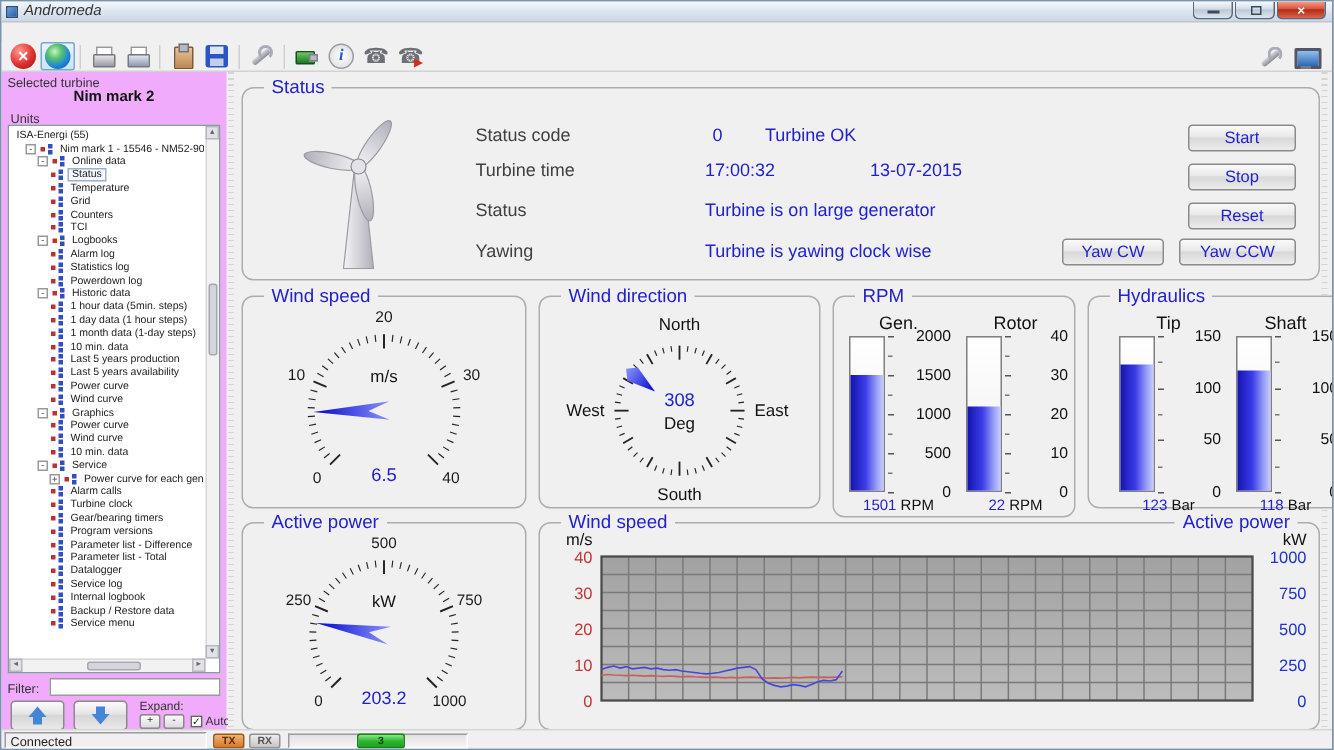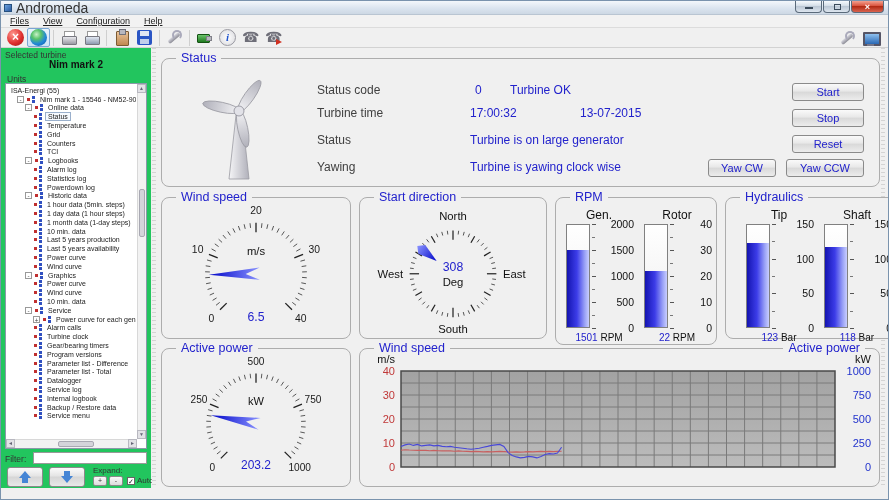--- a/index.html
+++ b/index.html
@@ -3,21 +3,21 @@
 <meta charset="utf-8">
 <style>
   html,body{margin:0;padding:0;background:#888;}
   body{width:889px;height:500px;overflow:hidden;font-family:"Liberation Sans",sans-serif;}
   *{box-sizing:border-box;}
   .window{position:relative;width:889px;height:500px;background:#f0f0f0;border:1px solid #7a93ad;overflow:hidden;}
 
   
   .titlebar{position:absolute;left:0;top:0;width:100%;height:14px;background:linear-gradient(#f3f7fb,#d9e3ee 60%,#cdd8e4);border-bottom:1px solid #b9c5d2;display:flex;align-items:center;padding:0 3px;}
   .app-icon{width:8px;height:8px;background:linear-gradient(135deg,#6aa2e0,#2a5aa0);border:1px solid #27507e;margin-right:4px;}
-  .title-text{font-size:14px;color:#333;}
+  .title-text{font-size:10px;color:#333;font-style:italic;}
   .window-controls{position:absolute;right:4px;top:0;display:flex;gap:1px;}
   .win-btn{width:27px;height:12px;border:1px solid #5a6a7a;border-top:none;border-radius:0 0 4px 4px;background:linear-gradient(#f6fafd,#d3dde7 45%,#bcc8d5 50%,#dde6ef);position:relative;cursor:default;}
   .win-btn.close{width:33px;background:linear-gradient(#f3a08e,#d9523c 45%,#b22b14 50%,#d96450);}
   .win-glyph-min{position:absolute;left:9px;bottom:3px;width:8px;height:2px;background:#3a4a5a;}
   .win-glyph-max{position:absolute;left:10px;top:3px;width:7px;height:6px;border:1px solid #3a4a5a;background:transparent;}
   .win-glyph-close{position:absolute;width:100%;text-align:center;top:0;font-size:9px;line-height:12px;color:#fff;font-weight:bold;}
 
   
   .menubar{position:absolute;left:0;top:14px;width:100%;height:13px;background:#f2f2f2;border-bottom:1px solid #dcdcdc;display:flex;align-items:center;padding-left:2px;}
   .menu-item{font-size:9px;color:#222;padding:0 7px;text-decoration:underline;cursor:default;}
@@ -45,21 +45,21 @@
   .ico-dongle::before{content:"";position:absolute;left:1px;top:5px;width:11px;height:7px;background:linear-gradient(#6cc46c,#1f7a1f);border:1px solid #135213;border-radius:1px;}
   .ico-dongle::after{content:"";position:absolute;right:1px;top:7px;width:4px;height:3px;background:#b8b8c0;border:1px solid #808088;}
   .ico-info{border-radius:50%;background:radial-gradient(#ffffff,#d8d8dc);border:1px solid #9a9aa2;}
   .ico-info::after{content:"i";position:absolute;width:100%;text-align:center;font:italic bold 11px/15px "Liberation Serif",serif;color:#2255cc;}
   .ico-phone::after,.ico-phone-log::after{content:"☎";position:absolute;width:100%;text-align:center;font-size:14px;line-height:17px;color:#6e6e78;}
   .ico-phone-log::before{content:"";position:absolute;right:0;bottom:1px;width:0;height:0;border-left:6px solid #d03020;border-top:3px solid transparent;border-bottom:3px solid transparent;z-index:2;}
   .ico-remote-desktop::before{content:"";position:absolute;left:1px;top:2px;width:14px;height:10px;background:linear-gradient(#8ec0ee,#2a68b4);border:2px solid #556;border-radius:1px;}
   .ico-remote-desktop::after{content:"";position:absolute;left:5px;bottom:1px;width:7px;height:2px;background:#778;}
 
   
-  .sidebar{position:absolute;left:0;top:47px;width:150px;height:440px;background:#22c55e;}
+  .sidebar{position:absolute;left:0;top:47px;width:150px;height:440px;background:#f0abfc;}
   .sel-turbine-label{position:absolute;left:4px;top:2px;font-size:8.5px;color:#333;}
   .turbine-name{position:absolute;left:0;top:11px;width:150px;text-align:center;font-size:10px;font-weight:bold;color:#111;}
   .units-label{position:absolute;left:6px;top:26px;font-size:8.5px;color:#333;}
   .treebox{position:absolute;left:4px;top:35px;width:142px;height:366px;background:#fff;border:1px solid #8a98a8;}
   .tree-items{position:absolute;left:1px;top:2px;right:10px;bottom:9px;overflow:hidden;}
   .tree-row{display:flex;align-items:center;height:8.8px;white-space:nowrap;font-size:7px;color:#222;cursor:default;}
   .tree-row .lbl{padding:0 2px;}
   .tree-row.selected .lbl{background:#f6faff;border:1px solid #9ab0cc;}
   .exp{flex:0 0 auto;width:7px;height:7px;border:1px solid #999;background:#fff;color:#444;font:6px/5px "DejaVu Sans Mono",monospace;text-align:center;margin-right:2px;}
   .nico{flex:0 0 auto;width:3px;height:3px;background:#c03030;box-shadow:5px -2px 0 #3050c0,5px 2px 0 #3050c0;margin:0 8px 0 1px;}
@@ -141,26 +141,20 @@
         <span class="win-glyph-min"></span>
       </div>
     <div class="win-btn">
         <span class="win-glyph-max"></span>
       </div>
     <div class="win-btn close">
         <span class="win-glyph-close">×</span>
       </div>
   </div>
 
-  <div class="menubar">
-      <div class="menu-item">Files</div>
-      <div class="menu-item">View</div>
-      <div class="menu-item">Configuration</div>
-      <div class="menu-item">Help</div>
-    </div>
   <div class="toolbar">
       <div class="tb-btn">
         <div class="ico ico-disconnect"></div>
       </div>
       <div class="tb-btn selected">
         <div class="ico ico-connect"></div>
       </div>
       <div class="tb-sep"></div>
       <div class="tb-btn">
         <div class="ico ico-print"></div>
@@ -493,21 +487,21 @@
               <stop offset="0" stop-color="#0005c8"></stop>
               <stop offset="1" stop-color="#8a93ff"></stop>
             </linearGradient>
           </defs>
           <polygon points="45.00963797589676,74.98168462303141 98.87160996093417,67.42271816702406 84.00212035469728,74.21597061706692 99.12684796292234,80.4202122932909" fill="url(#ng1)"></polygon>
           <text x="95" y="124" text-anchor="middle" font-size="13" font-family="Liberation Sans, sans-serif" fill="#2222cc">6.5</text>
         </svg></div>
   </div>
 
   <div class="group g-winddir">
-    <span class="group-title">Start direction</span>
+    <span class="group-title">Wind direction</span>
     <div class="gauge-wrap"><svg viewBox="0 0 190 140" width="100%" height="100%">
           <line x1="95" y1="28" x2="95" y2="38" stroke="#222" stroke-width="1.3"></line>
           <line x1="101.00420484212238" y1="28.393536376804725" x2="100.48210007324217" y2="32.35931582229996" stroke="#222" stroke-width="0.8"></line>
           <line x1="106.90567607471596" y1="29.56741199070286" x2="105.87039989430588" y2="33.43111529585913" stroke="#222" stroke-width="0.8"></line>
           <line x1="112.60343788879413" y1="31.501541504480812" x2="111.07270415933377" y2="35.19705963452596" stroke="#222" stroke-width="0.8"></line>
           <line x1="118" y1="34.16283142591582" x2="114" y2="41.091034656191326" stroke="#222" stroke-width="1.3"></line>
           <line x1="123.00302573440115" y1="37.50574634660318" x2="120.56798001836627" y2="40.67915970776812" stroke="#222" stroke-width="0.8"></line>
           <line x1="127.5269119345812" y1="41.473088065418814" x2="124.698484809835" y2="44.301515190165006" stroke="#222" stroke-width="0.8"></line>
           <line x1="131.4942536533968" y1="45.99697426559885" x2="128.32084029223188" y2="48.43201998163373" stroke="#222" stroke-width="0.8"></line>
           <line x1="134.83716857408416" y1="51" x2="127.90896534380866" y2="55" stroke="#222" stroke-width="1.3"></line>
@@ -777,14 +771,21 @@
           <text x="510" y="94" text-anchor="end" font-size="11" font-family="Liberation Sans, sans-serif" fill="#2233cc">250</text>
           <text x="510" y="70" text-anchor="end" font-size="11" font-family="Liberation Sans, sans-serif" fill="#2233cc">500</text>
           <text x="510" y="46" text-anchor="end" font-size="11" font-family="Liberation Sans, sans-serif" fill="#2233cc">750</text>
           <text x="510" y="22" text-anchor="end" font-size="11" font-family="Liberation Sans, sans-serif" fill="#2233cc">1000</text>
           <text x="510" y="10" text-anchor="end" font-size="11" font-family="Liberation Sans, sans-serif" fill="#111">kW</text>
           <polyline points="40.0,97.2 44.1,96.7 48.2,97.0 52.4,97.2 56.5,97.4 60.6,97.2 64.7,97.4 68.8,97.7 72.9,97.4 77.1,97.7 81.2,97.9 85.3,97.7 89.4,97.9 93.5,98.2 97.6,97.9 101.8,98.2 105.9,98.4 110.0,98.6 114.1,98.4 118.2,98.6 122.3,98.9 126.5,98.6 130.6,98.9 134.7,98.6 138.8,98.4 142.9,98.6 147.1,98.9 151.2,99.1 155.3,98.9 159.4,99.1 163.5,98.9 167.6,98.6 171.8,98.9 175.9,98.6 180.0,98.4 184.1,98.6 188.2,98.4 192.3,98.6 196.5,98.4 200.6,98.2" fill="none" stroke="#c86060" stroke-width="1.1"></polyline>
           <polyline points="40.0,93.4 44.1,91.9 48.2,91.0 52.4,92.4 56.5,91.4 60.6,92.9 64.7,92.4 68.8,91.9 72.9,92.9 77.1,92.4 81.2,93.4 85.3,93.8 89.4,93.4 93.5,94.3 97.6,94.8 101.8,95.3 105.9,95.8 110.0,96.2 114.1,95.8 118.2,95.3 122.3,94.3 126.5,93.4 130.6,92.4 134.7,91.9 138.8,91.4 142.9,93.4 147.1,99.6 151.2,102.5 155.3,103.9 159.4,104.9 163.5,104.4 167.6,103.4 171.8,103.9 175.9,104.9 180.0,103.4 184.1,101.5 188.2,100.6 192.3,101.0 196.5,100.1 200.6,94.3" fill="none" stroke="#4848d8" stroke-width="1.1"></polyline>
         </svg></div>
   </div>
 
+  <div class="statusbar">
+    <div class="conn-cell">Connected</div>
+    <div class="badge tx">TX</div>
+    <div class="badge rx">RX</div>
+    <div class="track"></div>
+    <div class="badge cnt">3</div>
+  </div>
 
 </div>
 
 </body></html>

